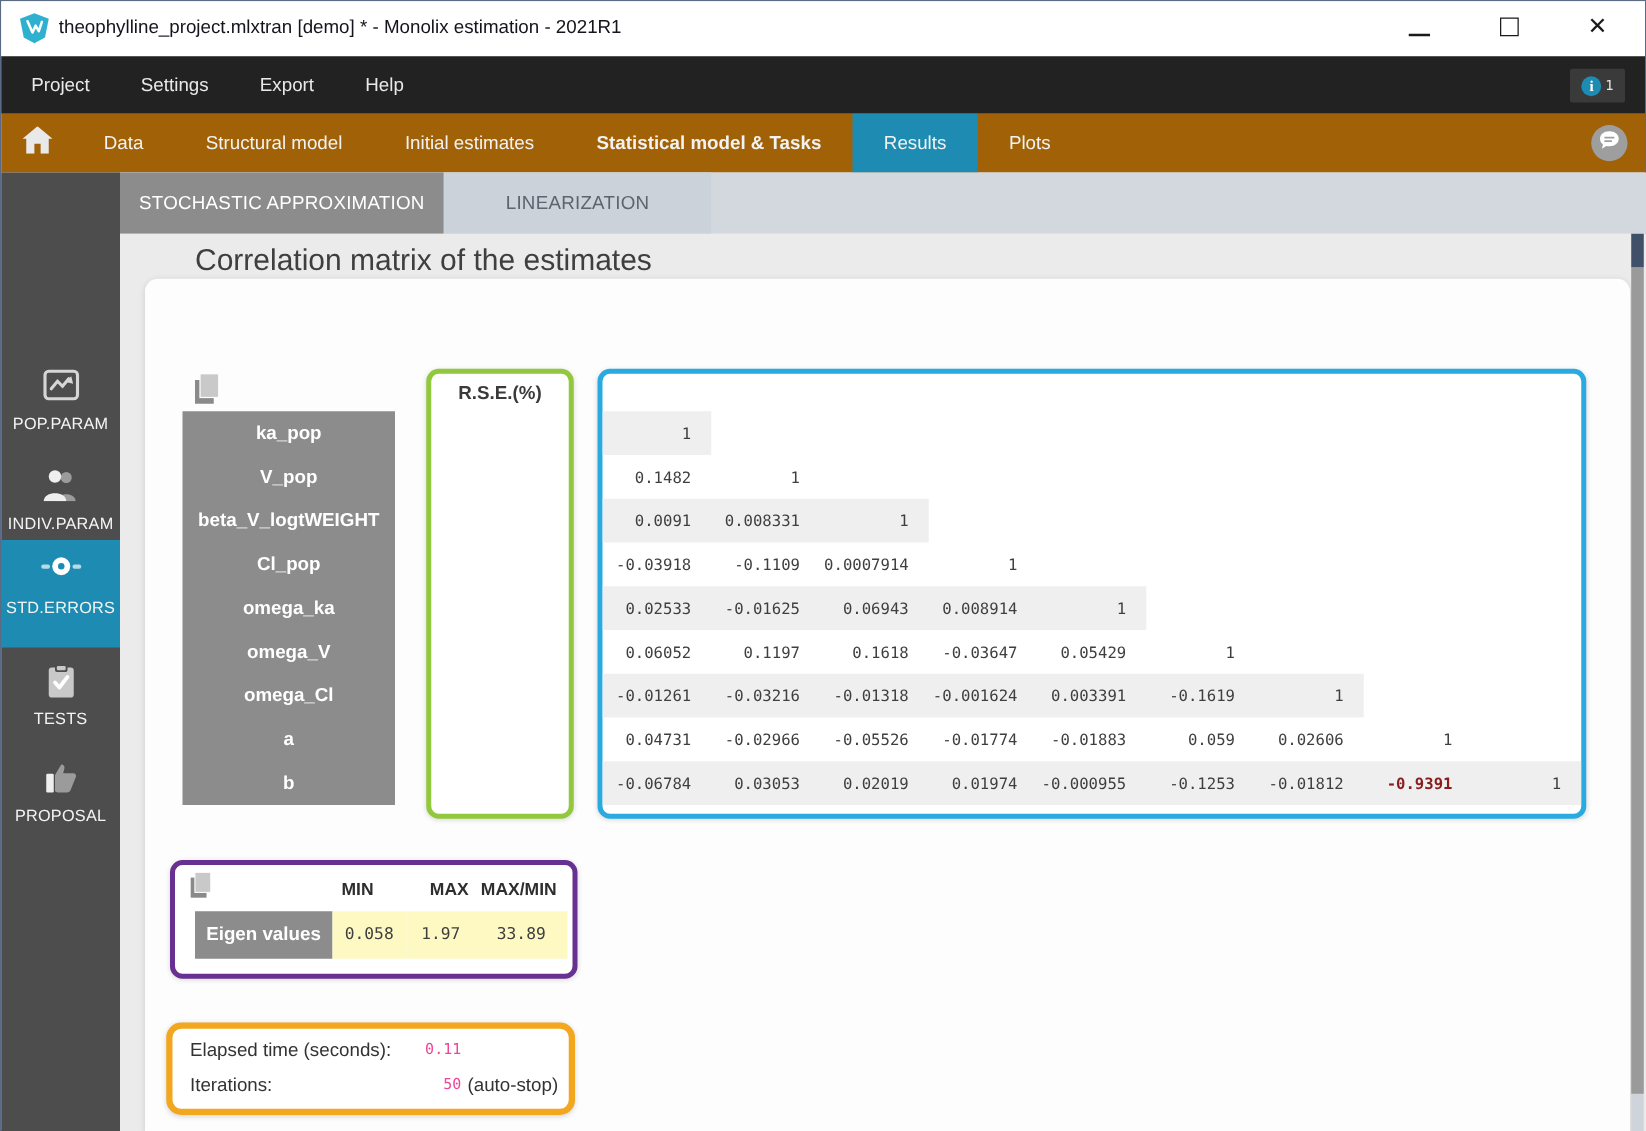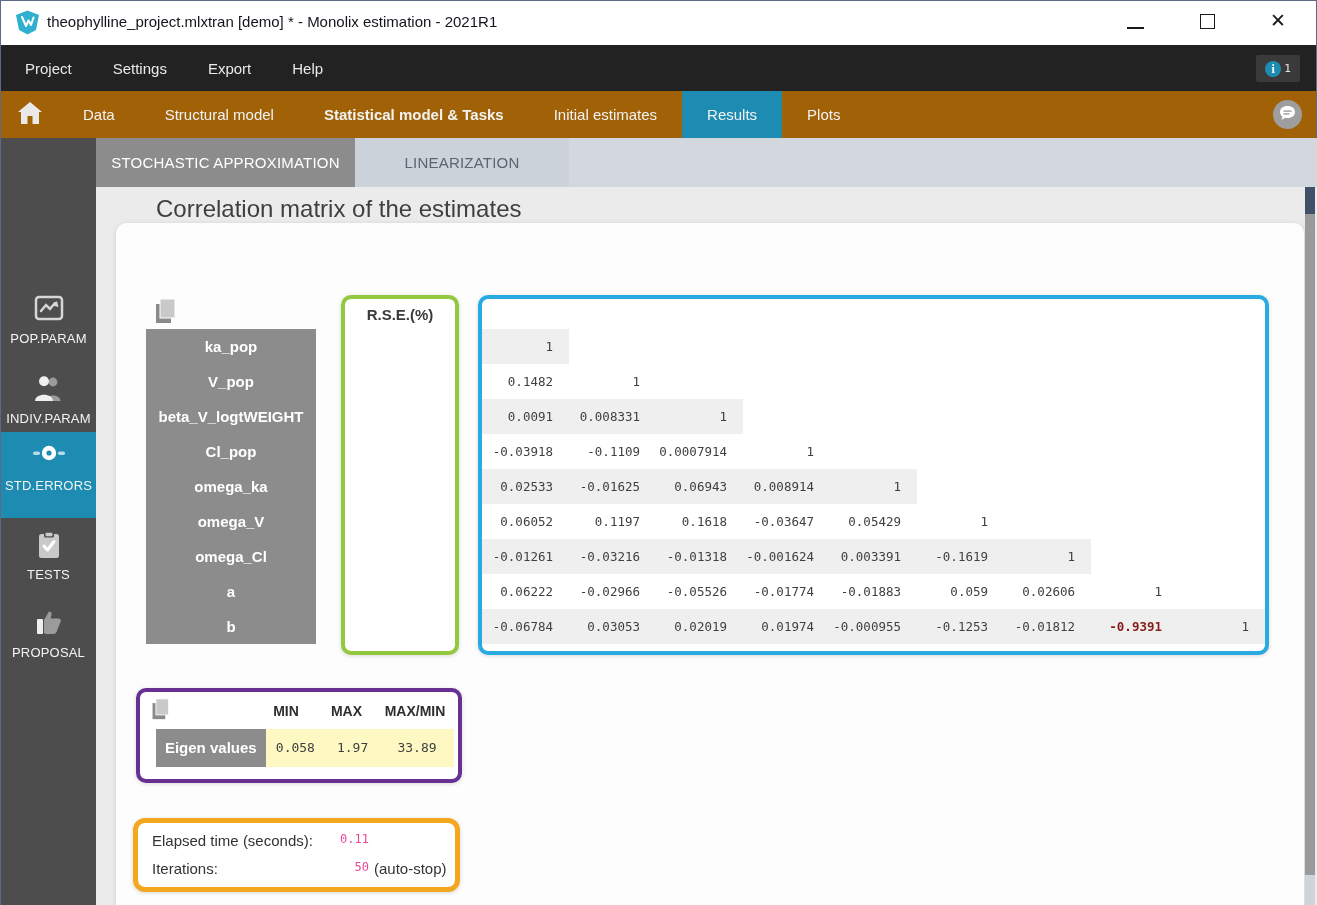--- a/index.html
+++ b/index.html
@@ -83,21 +83,21 @@
   .m-cell { position:relative; display:inline-block; width:87px; line-height:35px; text-align:right;
     padding-right:16px; font-size:12.5px; color:#3f3f3f; }
   .m-cell.hot { color:var(--red); font-weight:700; }
 
   
   .eigen-box { position:absolute; left:40px; top:501px; width:326px; height:95px; background:#fff;
     border:4px solid var(--purple); border-radius:10px; box-shadow:0 1px 4px rgba(0,0,0,.15); }
   .e-head-row { display:flex; height:37px; align-items:center; }
   .e-c0 { width:114px; padding-left:10px; }
   .e-hcell { font-weight:700; font-size:14px; color:#2e2e2e; text-align:center; }
-  .e-h1 { width:64px; } .e-h2 { width:57px; } .e-h3 { width:80px; }
+  .e-h1 { width:64px; } .e-h2 { width:57px;text-align:right; } .e-h3 { width:80px; }
   .e-val-row { display:flex; height:38px; margin-left:16px; margin-right:4px; }
   .e-label { width:114px; background:#8c8c8c; color:#fff; font-weight:700; font-size:15px;
     text-align:center; line-height:38px; }
   .e-val { background:#fef9c3; line-height:38px; font-size:13px; color:#3f3f3f; text-align:center; }
   .e-v1 { width:62px; } .e-v2 { width:57px; } .e-v3 { width:77px; }
 
   
   .footer-box { position:absolute; left:37px; top:631px; width:327px; height:74px; background:#fff;
     border:5px solid var(--orange); border-radius:12px; box-shadow:0 1px 4px rgba(0,0,0,.15);
     padding:9px 0 0 14px; }
@@ -152,22 +152,22 @@
     <div class="home-btn">
       <span>
         <svg width="24" height="22" viewBox="0 0 24 22">
           <polygon points="12,0 24,10 21,10 21,22 14.5,22 14.5,14 9.5,14 9.5,22 3,22 3,10 0,10" fill="#e9e9e9"></polygon>
         </svg>
       </span>
     </div>
     <div id="nav-tabs" style="display:flex;">
         <div class="nav-tab">Data</div>
         <div class="nav-tab">Structural model</div>
+        <div class="nav-tab">Initial estimates</div>
         <div class="nav-tab em">Statistical model &amp; Tasks</div>
-        <div class="nav-tab">Initial estimates</div>
         <div class="nav-tab active">Results</div>
         <div class="nav-tab">Plots</div>
       </div>
     <div class="chat-btn">
       <span>
         <svg width="17" height="16" viewBox="0 0 17 16">
           <path d="M8.5 1 C13 1 16 3.6 16 7 C16 10.4 13 13 8.5 13 C7.6 13 6.8 12.9 6 12.7 L2.5 15 L3.4 11.6 C1.9 10.5 1 8.9 1 7 C1 3.6 4 1 8.5 1 Z" fill="#ffffff"></path>
           <rect x="4.5" y="5.4" width="8" height="1.4" fill="#9e9e9e"></rect>
           <rect x="4.5" y="8.2" width="6" height="1.4" fill="#9e9e9e"></rect>
         </svg>
@@ -259,21 +259,21 @@
 
     <div class="matrix-box">
       <div class="matrix-inner" id="matrix-rows">
           <div class="m-row"><div class="m-shade" style="width: 87px;"></div><span class="m-cell mono">1</span></div>
           <div class="m-row"><span class="m-cell mono">0.1482</span><span class="m-cell mono">1</span></div>
           <div class="m-row"><div class="m-shade" style="width: 261px;"></div><span class="m-cell mono">0.0091</span><span class="m-cell mono">0.008331</span><span class="m-cell mono">1</span></div>
           <div class="m-row"><span class="m-cell mono">-0.03918</span><span class="m-cell mono">-0.1109</span><span class="m-cell mono">0.0007914</span><span class="m-cell mono">1</span></div>
           <div class="m-row"><div class="m-shade" style="width: 435px;"></div><span class="m-cell mono">0.02533</span><span class="m-cell mono">-0.01625</span><span class="m-cell mono">0.06943</span><span class="m-cell mono">0.008914</span><span class="m-cell mono">1</span></div>
           <div class="m-row"><span class="m-cell mono">0.06052</span><span class="m-cell mono">0.1197</span><span class="m-cell mono">0.1618</span><span class="m-cell mono">-0.03647</span><span class="m-cell mono">0.05429</span><span class="m-cell mono">1</span></div>
           <div class="m-row"><div class="m-shade" style="width: 609px;"></div><span class="m-cell mono">-0.01261</span><span class="m-cell mono">-0.03216</span><span class="m-cell mono">-0.01318</span><span class="m-cell mono">-0.001624</span><span class="m-cell mono">0.003391</span><span class="m-cell mono">-0.1619</span><span class="m-cell mono">1</span></div>
-          <div class="m-row"><span class="m-cell mono">0.06222</span><span class="m-cell mono">-0.02966</span><span class="m-cell mono">-0.05526</span><span class="m-cell mono">-0.01774</span><span class="m-cell mono">-0.01883</span><span class="m-cell mono">0.059</span><span class="m-cell mono">0.02606</span><span class="m-cell mono">1</span></div>
+          <div class="m-row"><span class="m-cell mono">0.04731</span><span class="m-cell mono">-0.02966</span><span class="m-cell mono">-0.05526</span><span class="m-cell mono">-0.01774</span><span class="m-cell mono">-0.01883</span><span class="m-cell mono">0.059</span><span class="m-cell mono">0.02606</span><span class="m-cell mono">1</span></div>
           <div class="m-row"><div class="m-shade" style="width: 783px;"></div><span class="m-cell mono">-0.06784</span><span class="m-cell mono">0.03053</span><span class="m-cell mono">0.02019</span><span class="m-cell mono">0.01974</span><span class="m-cell mono">-0.000955</span><span class="m-cell mono">-0.1253</span><span class="m-cell mono">-0.01812</span><span class="m-cell mono hot">-0.9391</span><span class="m-cell mono">1</span></div>
         </div>
     </div>
 
     <div class="eigen-box">
       <div class="e-head-row">
         <div class="e-c0">
           <span class="copy-icon" style="position:static;">
             <svg width="22" height="24" viewBox="0 0 26 28">
               <rect x="3" y="7" width="15" height="19" fill="#8a8a8a"></rect>

